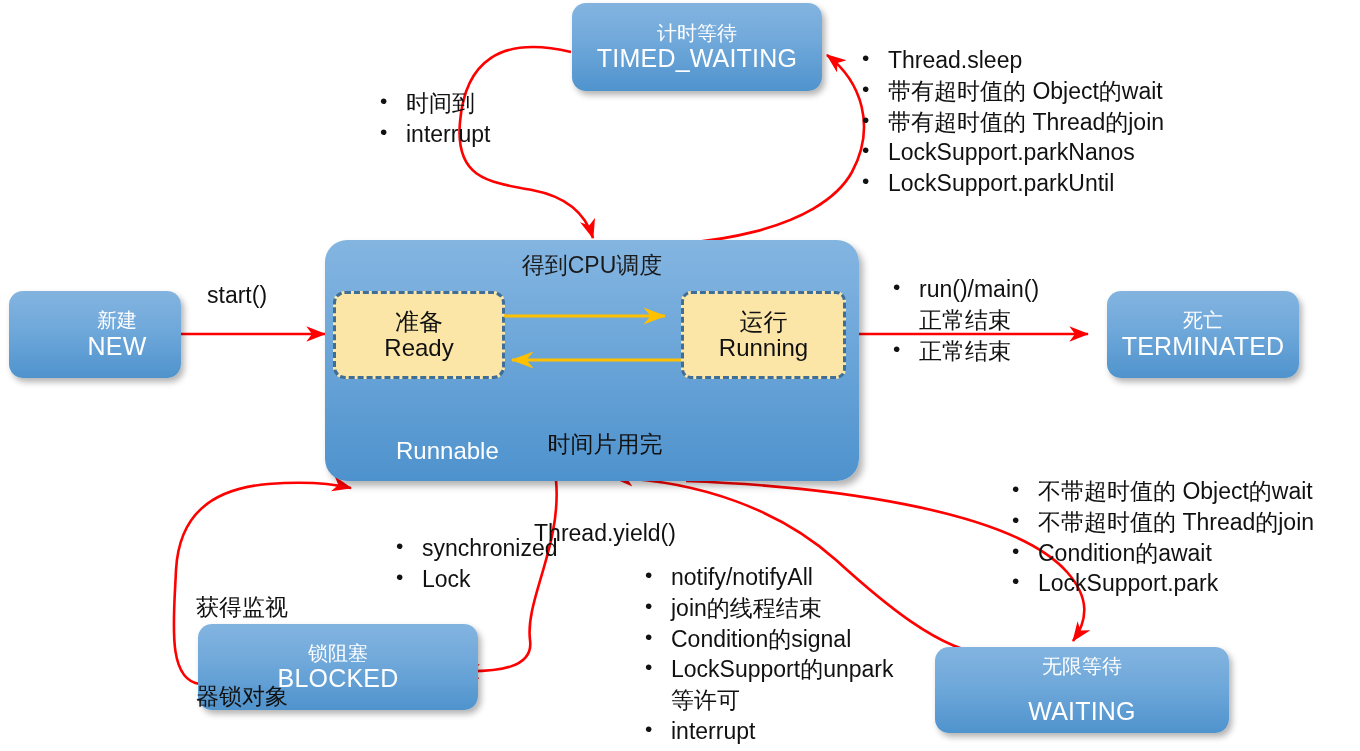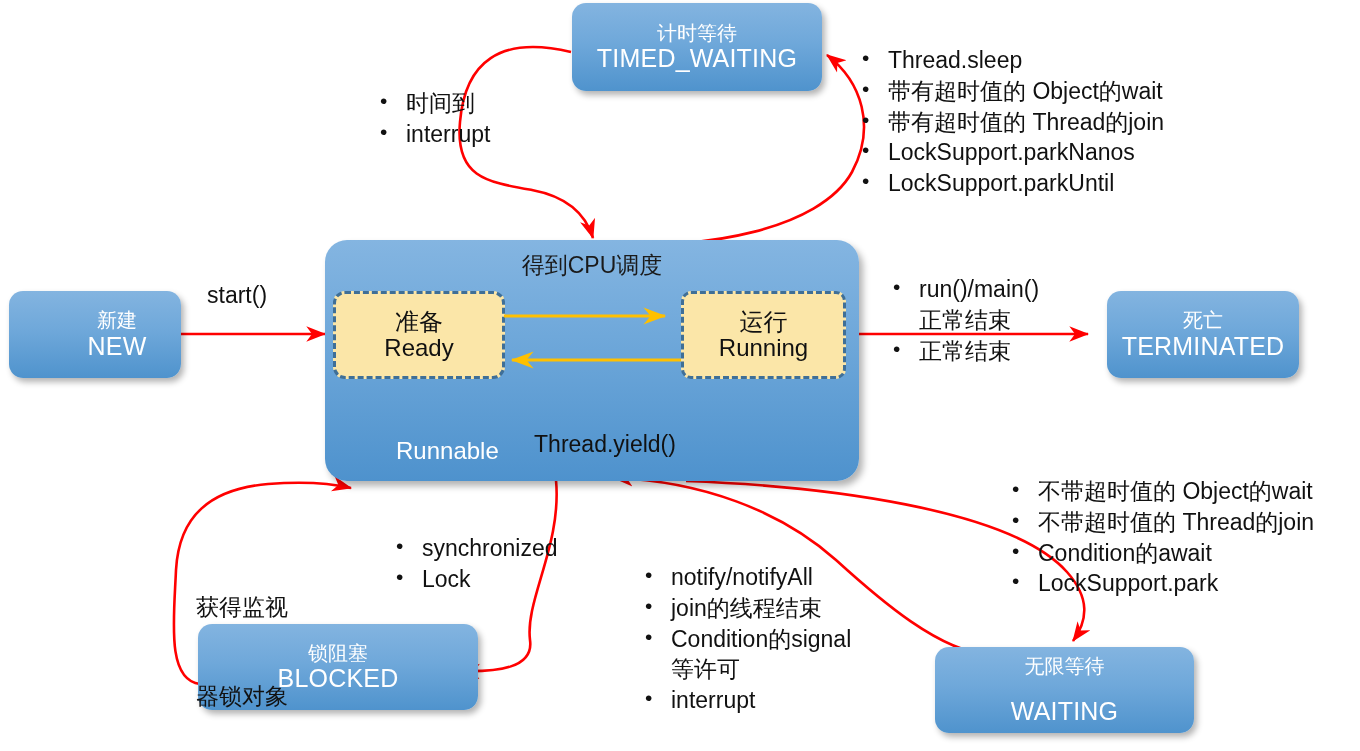--- a/index.html
+++ b/index.html
@@ -185,20 +185,21 @@
     <span class="cn">准备</span>
     <span class="en">Ready</span>
   </div>
 
   <div class="sub-box" id="running-box" style="left:681px; top:291px; width:165px; height:88px;border-radius:10px;">
     <span class="cn">运行</span>
     <span class="en">Running</span>
   </div>
 
   <div class="txt center" style="left:510px; top:370px; width:190px;">
+    <div>时间片用完</div>
     <div>Thread.yield()</div>
   </div>
 
   <div class="state-box" id="new-box" style="left:9px; top:291px; width:172px; height:87px;padding-left:44px;">
     <span class="cn">新建</span>
     <span class="en">NEW</span>
   </div>
 
   <div class="state-box" id="timed-waiting-box" style="left:572px; top:3px; width:250px; height:88px;">
     <span class="cn">计时等待</span>
@@ -208,21 +209,21 @@
   <div class="state-box" id="terminated-box" style="left:1107px; top:291px; width:192px; height:87px;">
     <span class="cn">死亡</span>
     <span class="en">TERMINATED</span>
   </div>
 
   <div class="state-box" id="blocked-box" style="left:198px; top:624px; width:280px; height:86px;">
     <span class="cn">锁阻塞</span>
     <span class="en">BLOCKED</span>
   </div>
 
-  <div class="state-box" id="waiting-box" style="left:935px; top:647px; width:259px; height:86px;gap:20px;">
+  <div class="state-box" id="waiting-box" style="left:935px; top:647px; width:294px; height:86px;gap:20px;">
     <span class="cn">无限等待</span>
     <span class="en">WAITING</span>
   </div>
 
   <div class="txt" style="left:207px; top:281px;">start()</div>
 
   <div class="txt" style="left:196px; top:533px; line-height:1.30;">
     <div>获得监视</div>
     <div>器锁对象</div>
   </div>
@@ -248,20 +249,21 @@
 
   <ul class="bullets" id="list-blocked-enter" style="left:396px; top:533px;">
     <li>synchronized</li>
     <li>Lock</li>
   </ul>
 
   <ul class="bullets" id="list-waiting-exit" style="left:645px; top:562px;">
     <li>notify/notifyAll</li>
     <li>join的线程结束</li>
     <li>Condition的signal</li>
+    <li>LockSupport的unpark</li>
     <li class="nobullet">等许可</li>
     <li>interrupt</li>
   </ul>
 
   <ul class="bullets" id="list-waiting-enter" style="left:1012px; top:476px;">
     <li>不带超时值的 Object的wait</li>
     <li>不带超时值的 Thread的join</li>
     <li>Condition的await</li>
     <li>LockSupport.park</li>
   </ul>

